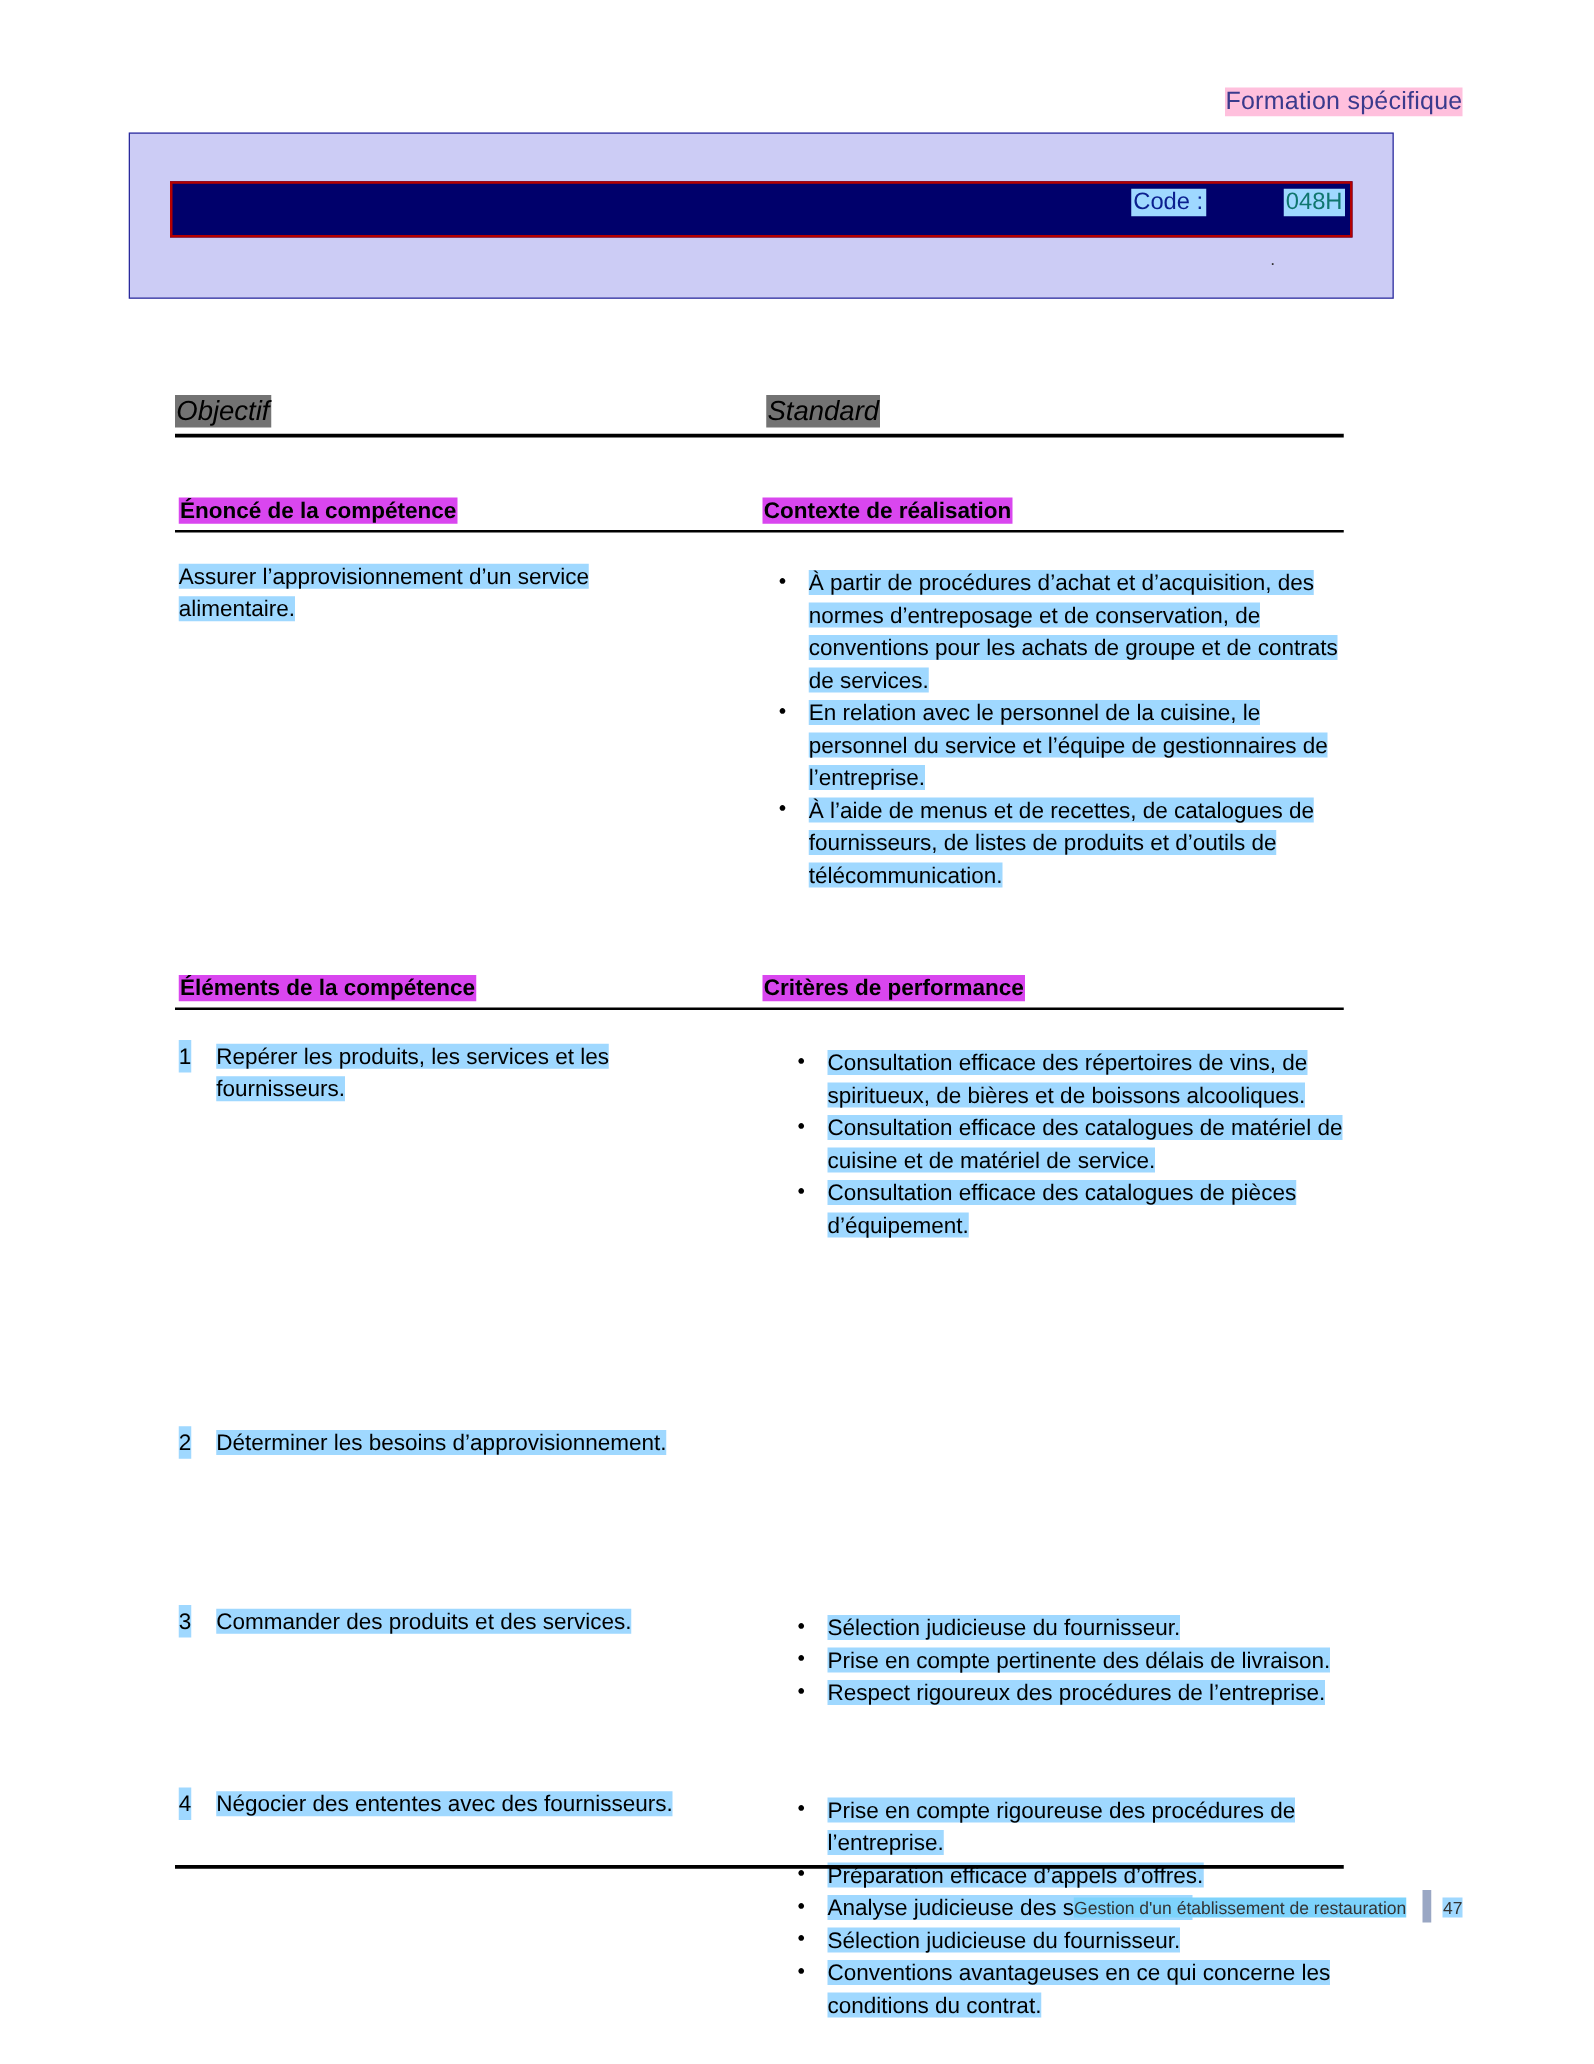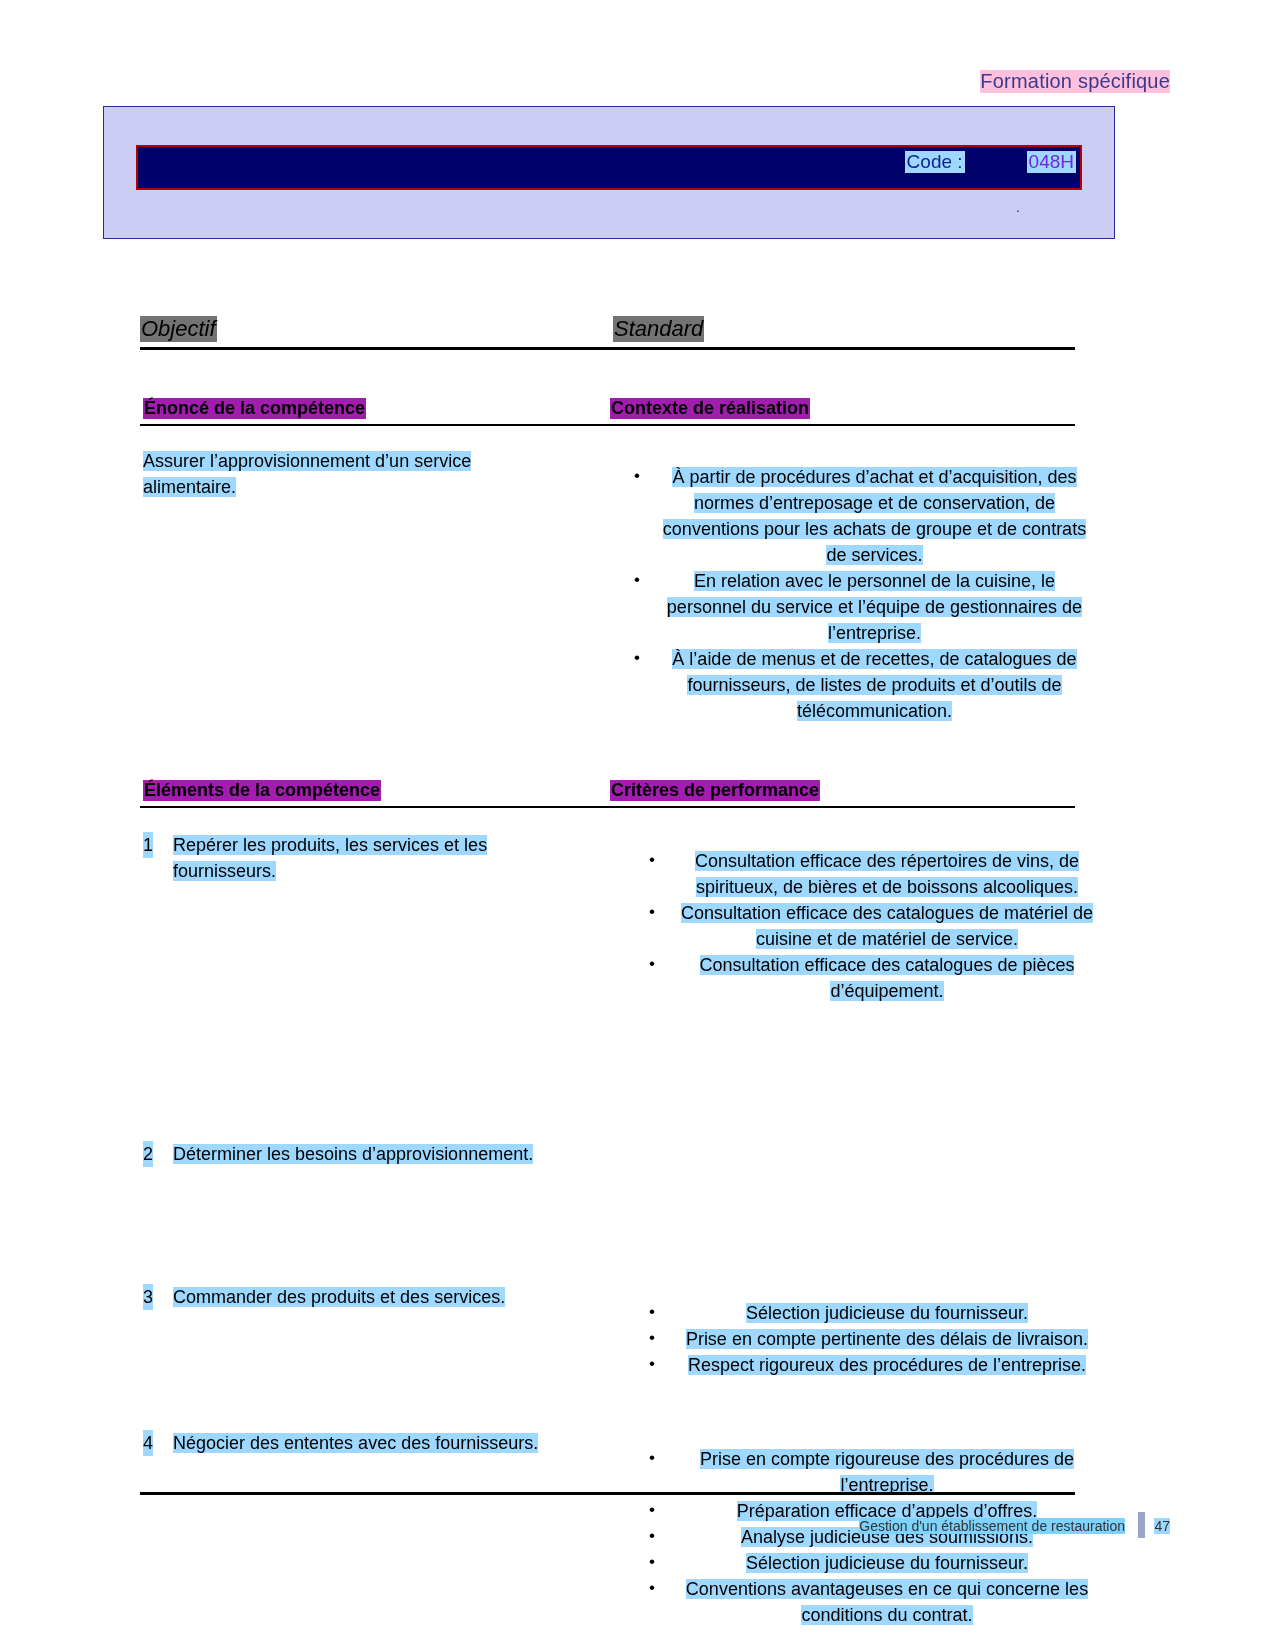--- a/index.html
+++ b/index.html
@@ -64,21 +64,21 @@
   }
   .code-label {
     font-size: 19px;
     color: #0b1f8f;
     background: #9fd8ff;
     padding: 0 2px;
     white-space: nowrap;
   }
   .code-value {
     font-size: 19px;
-    color: #6d28d9;
+    color: #0f766e;
     background: #9fd8ff;
     padding: 0 2px;
     margin-left: 46px;
     white-space: nowrap;
   }
   .title-dot {
     position: absolute;
     right: 94px;
     top: 92px;
     font-size: 14px;
@@ -105,21 +105,21 @@
     position: absolute;
     left: 140px;
     width: 935px;
     border-top: 3px solid #000;
   }
 
   .subhead {
     position: absolute;
     font-weight: bold;
     font-size: 18px;
-    background: #a21caf;
+    background: #d946ef;
     white-space: nowrap;
     padding: 0 1px;
   }
   .rule-thin {
     position: absolute;
     left: 140px;
     width: 935px;
     border-top: 2px solid #000;
   }
 
@@ -130,24 +130,23 @@
     line-height: 26px;
     color: #000;
   }
   .hl {
     background: #9fd8ff;
     box-decoration-break: clone;
     -webkit-box-decoration-break: clone;
   }
   .bullet-list {
     position: absolute;
-    margin: 16px;
+    margin: 5px;
     padding: 0;
     list-style: none;
-    text-align: center;
   }
   .bullet-list li {
     position: relative;
     padding-left: 32px;
     font-size: 18px;
     line-height: 26px;
     margin-bottom: 0px;
   }
   .bullet-list li::before {
     content: "\2022";

